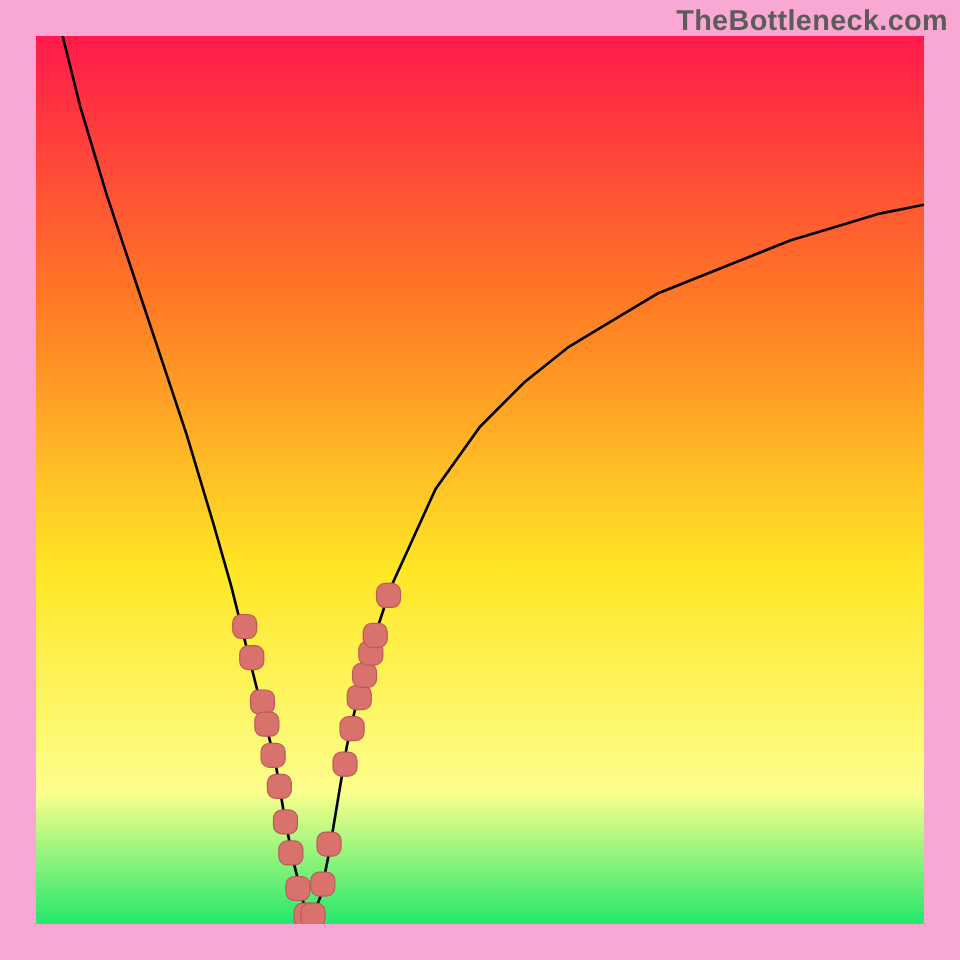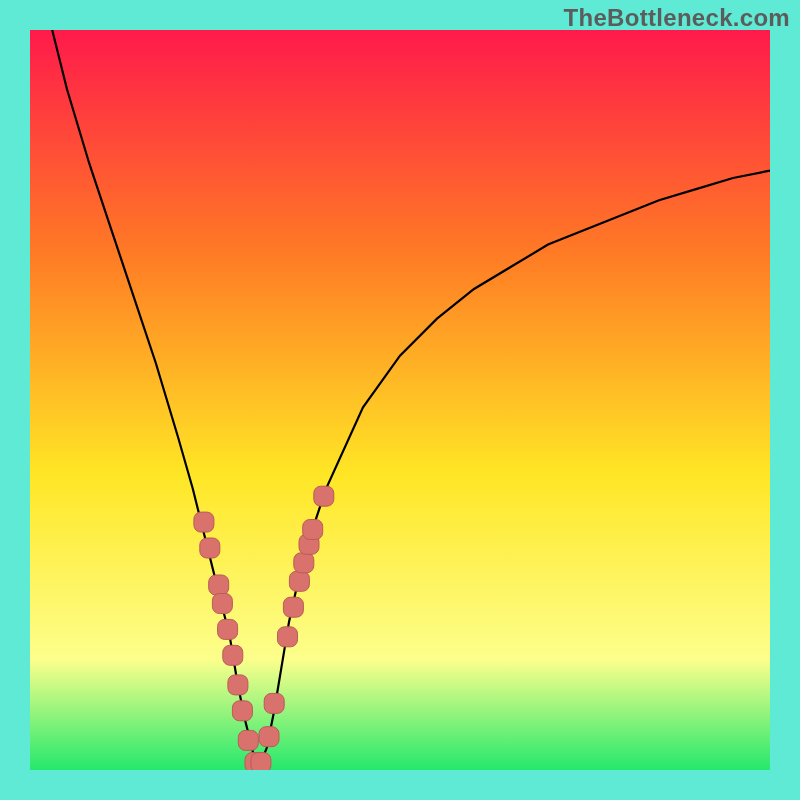--- a/index.html
+++ b/index.html
@@ -7,21 +7,21 @@
     padding: 0;
     width: 800px;
     height: 800px;
     background: #000000;
     overflow: hidden;
   }
   .outer {
     position: relative;
     width: 800px;
     height: 800px;
-    background: #5eead4;
+    background: #f9a8d4;
   }
   .plot-area {
     position: absolute;
     left: 30px;
     top: 30px;
     width: 740px;
     height: 740px;
     overflow: visible;
   }
   .watermark {

